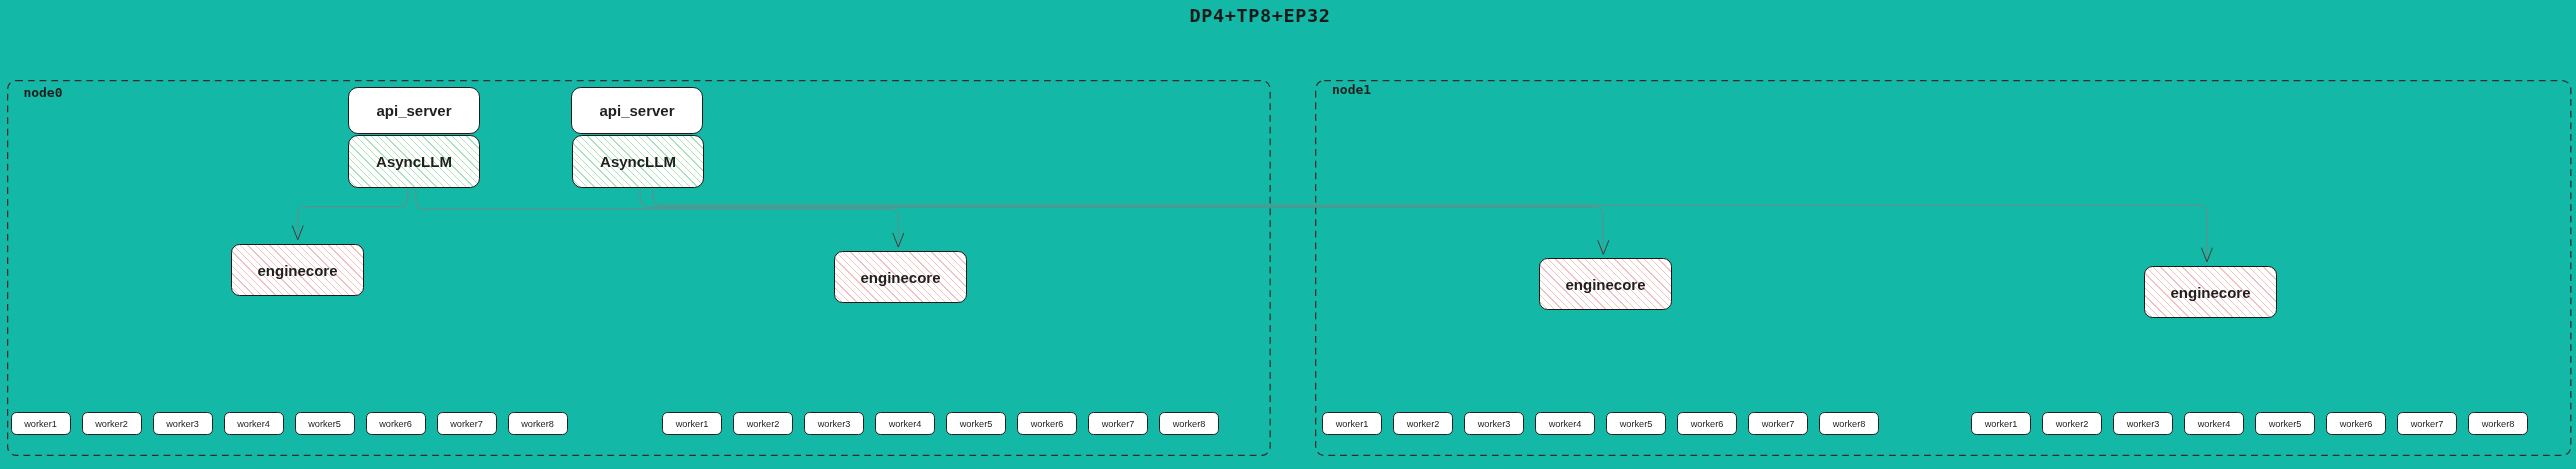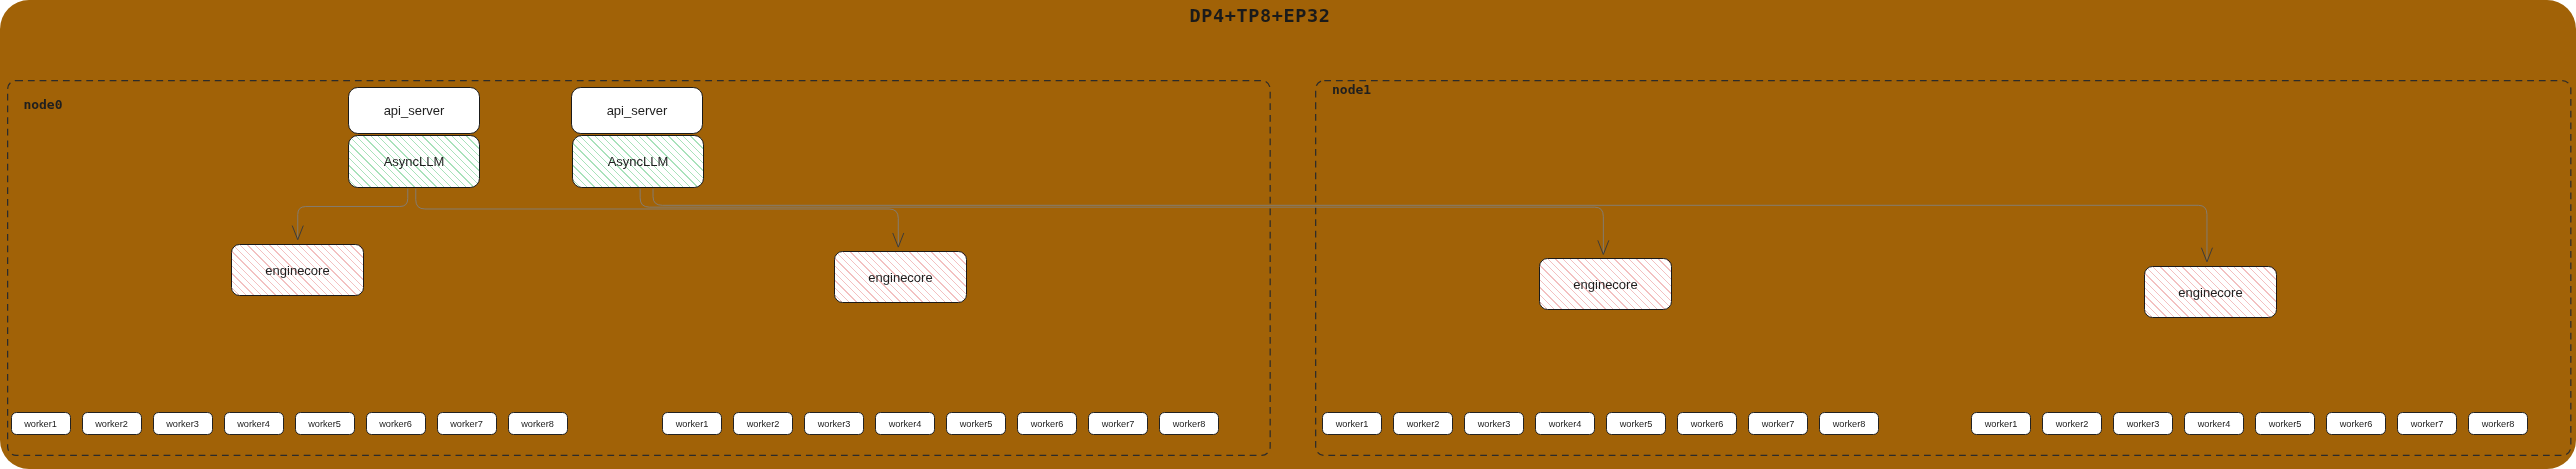--- a/index.html
+++ b/index.html
@@ -1,42 +1,41 @@
 <!DOCTYPE html>
 <html style="font-size:9.8px"><head>
 <meta charset="utf-8">
 <style>
   html,body{margin:0;padding:0;background:#ffffff;}
   #stage{
     position:relative;
     width:2576px;height:469px;
-    background:#a16207;
+    background:#14b8a6;
     font-family:"Liberation Sans", sans-serif;
     overflow:hidden;
-    border-radius:29px;
   }
   #edge-layer{position:absolute;left:0;top:0;z-index:1;}
   .diagram-title{
     position:absolute;left:1137px;top:4.9px;width:246px;
     text-align:center;
     font-family:"DejaVu Sans Mono", monospace;
     font-size:18.5px;font-weight:700;color:#1a1a1a;
     letter-spacing:0.6px;z-index:3;
   }
   .node-label{
     position:absolute;
     font-family:"DejaVu Sans Mono", monospace;
     font-size:13px;font-weight:700;color:#1f1f1f;z-index:3;
   }
   .box{
     position:absolute;box-sizing:border-box;z-index:2;
     border:1.5px solid #1a1a1a;border-radius:9.8px;
     background:#ffffff;
     display:flex;align-items:center;justify-content:center;
-    font-size:13px;color:#1f1f1f;
+    font-size:15px;color:#1f1f1f;font-weight:bold;
   }
   .hatch-green{
     background-color:#ffffff;
     background-image:repeating-linear-gradient(45deg,
       transparent 0px, transparent 4.3px,
       #a9e2bb 4.3px, #a9e2bb 5.2px);
   }
   .hatch-red{
     background-color:#ffffff;
     background-image:repeating-linear-gradient(45deg,
@@ -76,21 +75,21 @@
 
     <path class="edge" d="M1040,307 L1040,322 Q1040,337 1055,337 L2593,337 Q2607,337 2607,352 L2607,413"></path>
     <path class="arrowhead" d="M2598,391 L2607,414 L2616,391"></path>
 
     <path class="edge" d="M1061,307 L1061,320 Q1061,334 1076,334 L3575,334 Q3589,334 3589,349 L3589,425"></path>
     <path class="arrowhead" d="M3580,403 L3589,426 L3598,403"></path>
   </svg>
 
   <div class="diagram-title">DP4+TP8+EP32</div>
 
-  <div class="node-label" style="left:23.4px;top:97px">node0</div>
+  <div class="node-label" style="left:23.4px;top:85px">node0</div>
   <div class="node-label" style="left:1332px;top:82px">node1</div>
 
   <div class="box" style="left:348px;top:87px;width:132px;height:47px">api_server</div>
   <div class="box hatch-green" style="left:348px;top:135px;width:132px;height:53px">AsyncLLM</div>
 
   <div class="box" style="left:571px;top:87px;width:132px;height:47px">api_server</div>
   <div class="box hatch-green" style="left:572px;top:135px;width:132px;height:53px">AsyncLLM</div>
 
   <div class="box enginecore hatch-red" style="left:231px;top:244px;width:133px;height:52px">enginecore</div>
   <div class="box enginecore hatch-red" style="left:834px;top:251px;width:133px;height:52px">enginecore</div>

